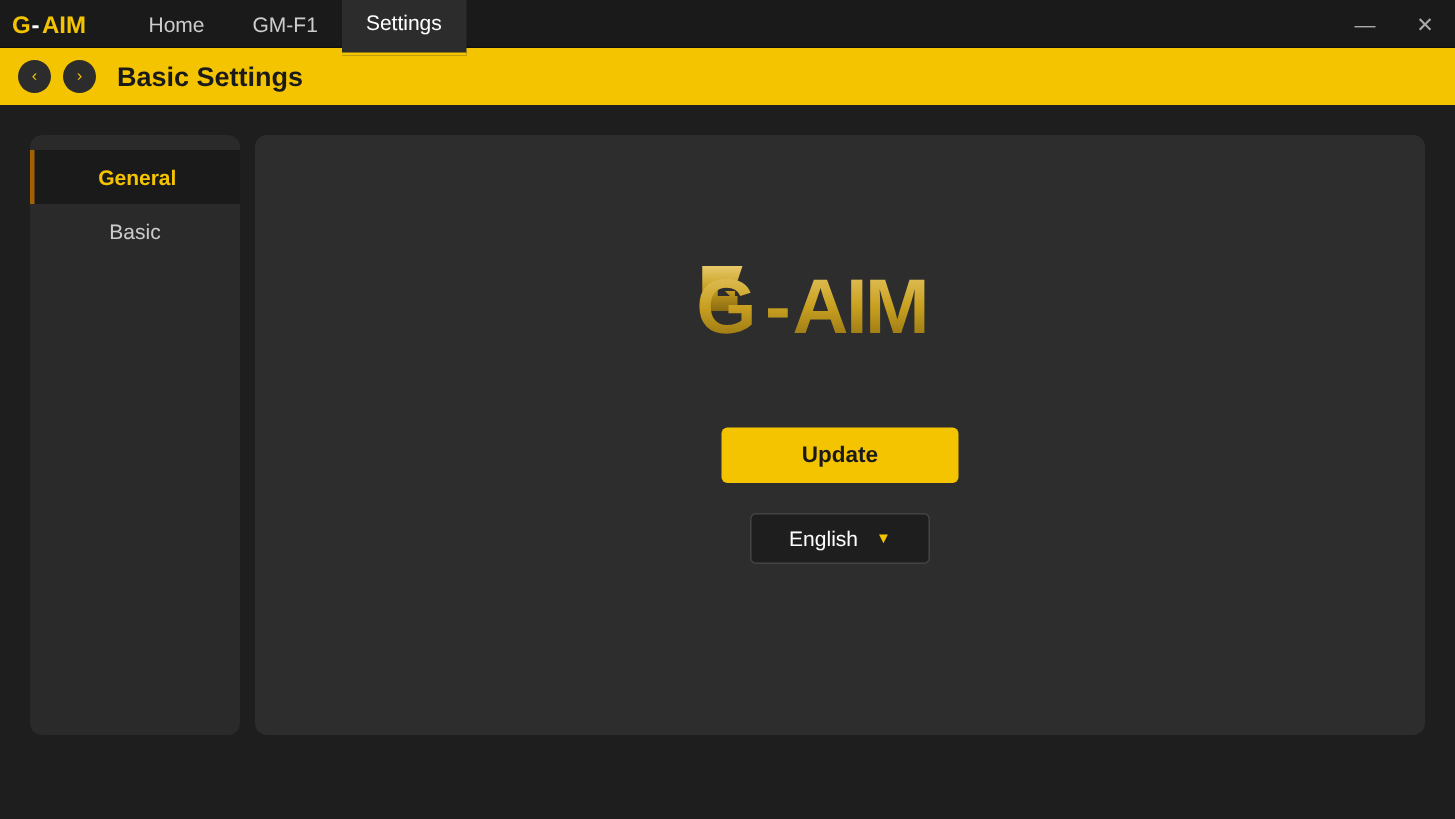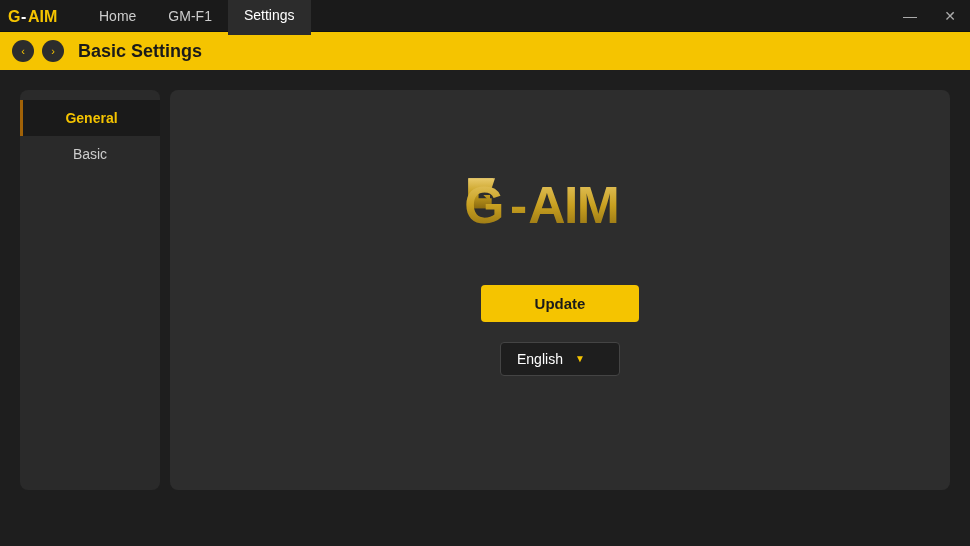--- a/index.html
+++ b/index.html
@@ -179,21 +179,21 @@
       border: 1px solid #444;
       border-radius: 4px;
       padding: 8px 16px;
       color: #fff;
       font-size: 14px;
       display: flex;
       align-items: center;
       gap: 12px;
       cursor: pointer;
       min-width: 120px;
-      justify-content: flex-start;
+      justify-content: center;
       margin-bottom: 40px;
     }
 
     .dropdown-arrow {
       color: #f5c400;
       font-size: 10px;
     }
 
     
     #version-info {

